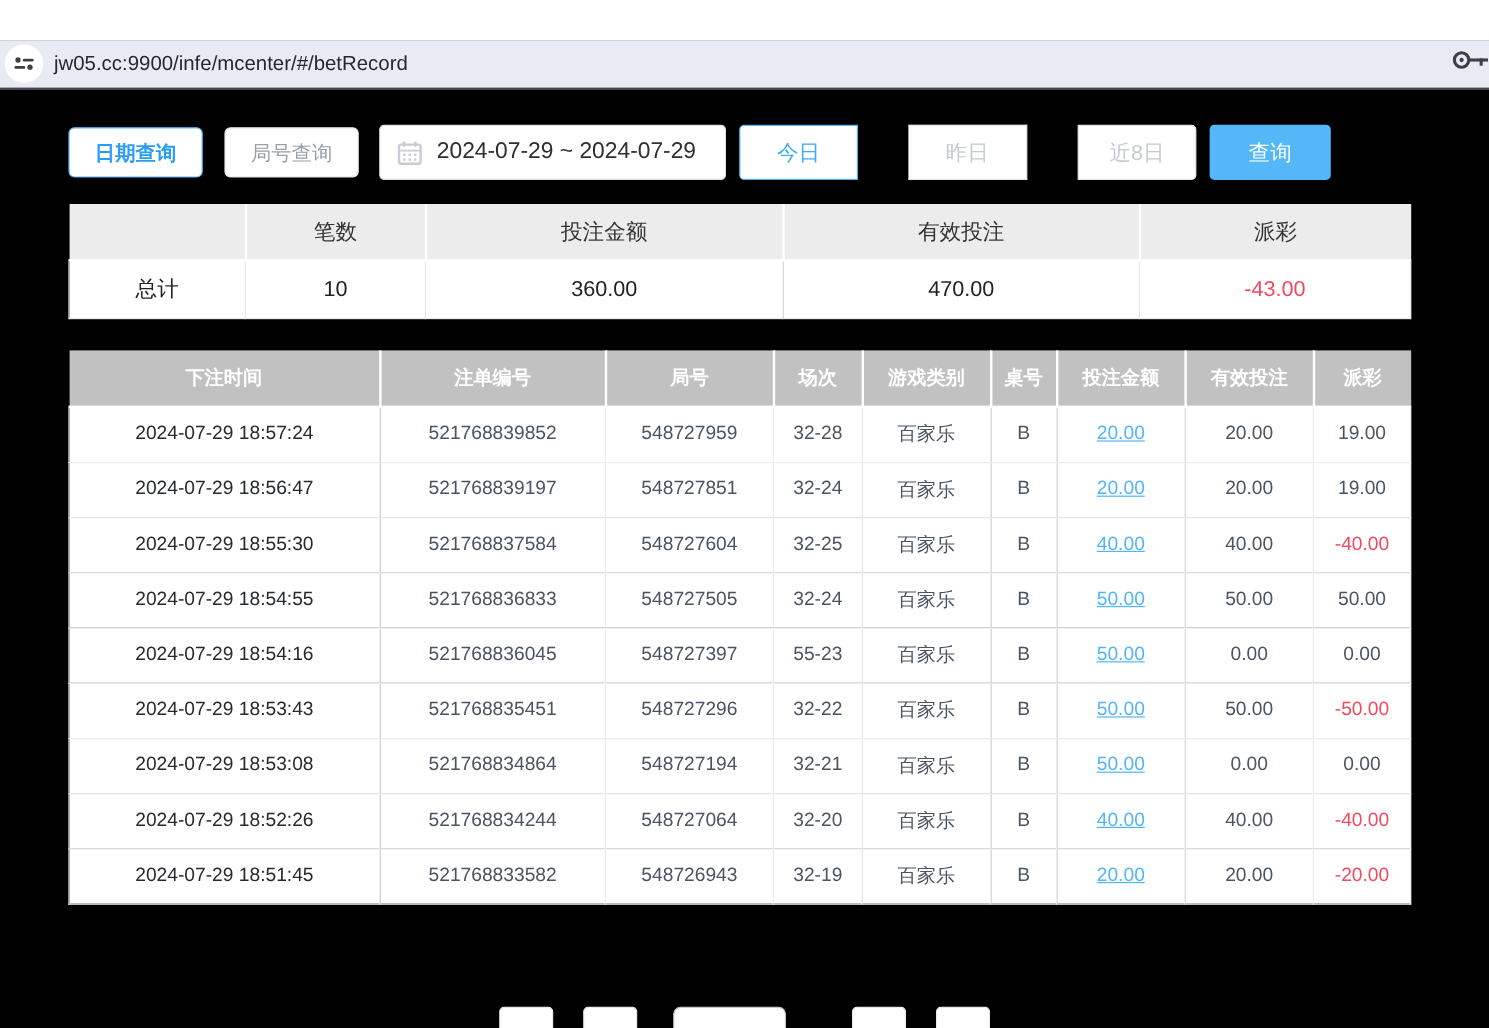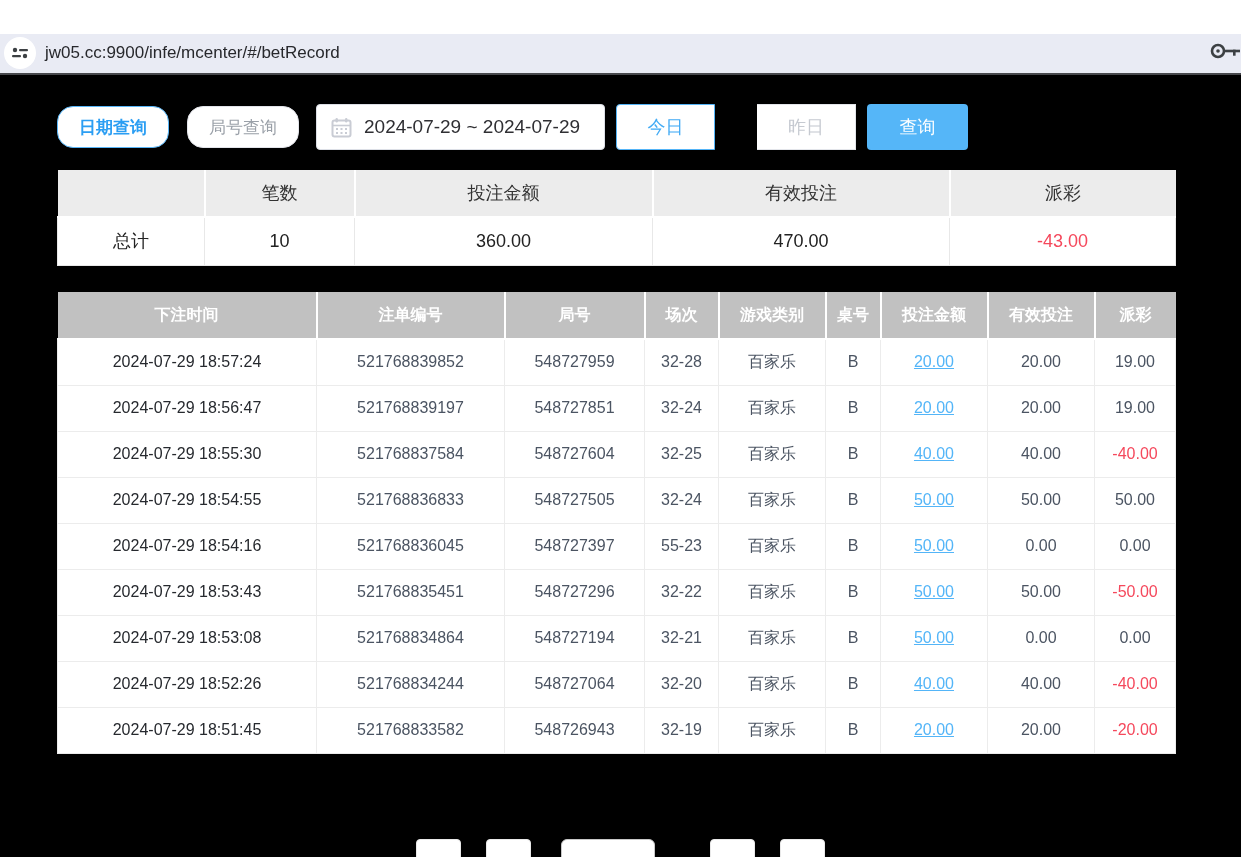--- a/index.html
+++ b/index.html
@@ -11,21 +11,21 @@
   .browser-bar { position:absolute; top:0; left:0; width:1241px; height:41px;
                  background:#e9ebf4; border-bottom:2px solid #47484c;
                  display:flex; align-items:center; padding:0 10px 2px 4px; }
   .tune-circle { width:32px; height:32px; border-radius:50%; background:#fff;
                  display:flex; align-items:center; justify-content:center; flex:0 0 auto; }
   .url-text { margin-left:9px; font-size:17px; color:#27282c; flex:1 1 auto; }
   .key-wrap { flex:0 0 auto; margin-right:-12px; }
 
   
   .filter-row { position:absolute; top:70px; left:57px; display:flex; align-items:center; }
-  .pill { height:42px; padding:0 21px; border-radius:16px; background:#fff;
+  .pill { height:42px; padding:0 21px; border-radius:5px; background:#fff;
           font-size:17px; cursor:pointer; }
   .pill.active { border:1px solid #59b6f8; color:#2b9ef3; font-weight:bold; }
   .pill.inactive { border:1px solid #e2e4ea; color:#9aa0a8; margin-left:18px; }
   .date-input { margin-left:17px; width:289px; height:46px; border:1px solid #dcdfe6;
                 border-radius:4px; display:flex; align-items:center; padding:0 14px;
                 background:#fff; cursor:pointer; }
   .date-input .cal { margin-right:12px; display:flex; }
   .date-input .dtext { font-size:19px; color:#2f2f33; }
   .seg-group { margin-left:11px; display:flex; height:46px;gap:42px; }
   .seg { width:99px; height:46px; background:#fff; font-size:18px; cursor:pointer;
@@ -116,20 +116,21 @@
               <rect x="9.5" y="15" width="2" height="2"></rect>
               <rect x="14" y="15" width="2" height="2"></rect>
           </g>
         </svg>
       </span>
       <span class="dtext">2024-07-29 ~ 2024-07-29</span>
     </div>
     <div class="seg-group">
       <button class="seg first active">今日</button>
       <button class="seg mid off">昨日</button>
+      <button class="seg last off">近8日</button>
     </div>
     <button class="search-btn">查询</button>
   </div>
 
   <table class="summary-table">
     <colgroup>
         <col style="width:147px">
         <col style="width:150px">
         <col style="width:298px">
         <col style="width:297px">

